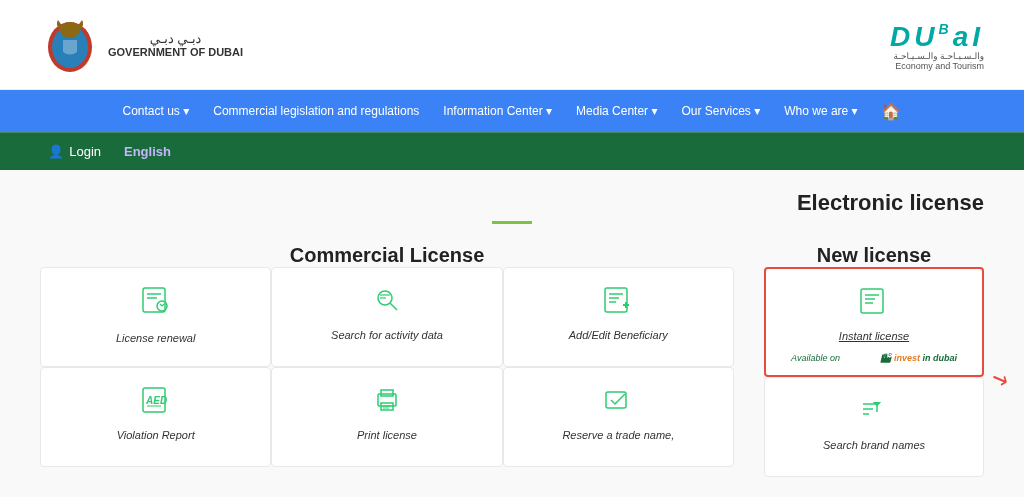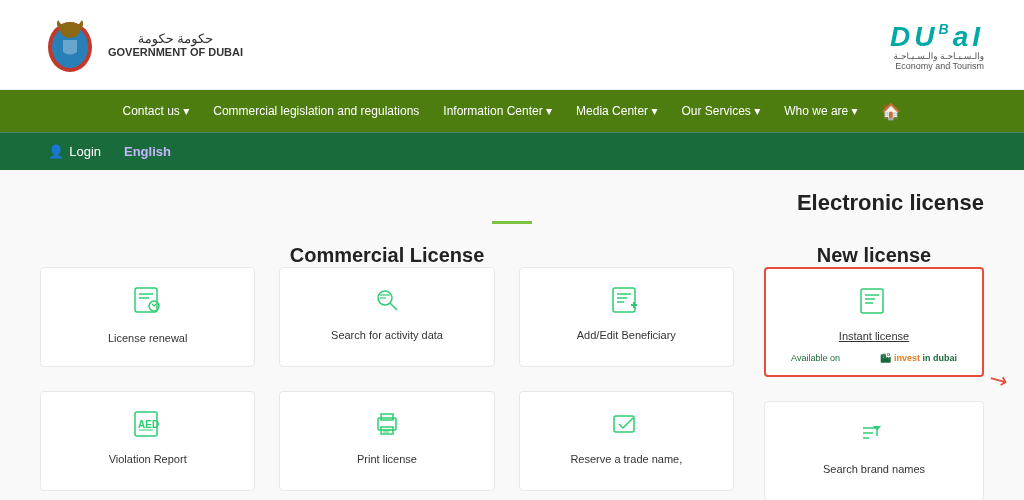--- a/index.html
+++ b/index.html
@@ -31,21 +31,21 @@
       color: #333;
       text-align: center;
     }
     .emblem {
       width: 60px;
       height: 65px;
     }
 
     
     .nav-bar {
-      background: #4d7c0f;
+      background: #3b82f6;
       display: flex;
       align-items: center;
       padding: 0 32px;
       height: 42px;
     }
     .nav-items {
       display: flex;
       align-items: center;
       gap: 4px;
       flex: 1;
@@ -124,21 +124,22 @@
     .group-title {
       font-size: 20px;
       font-weight: bold;
       text-align: center;
       margin-bottom: 0;
       color: #222;
     }
     .cards-grid {
       display: grid;
       grid-template-columns: repeat(3, 1fr);
-      gap: 24px;
+      gap: 0;
+      font-style: italic;
     }
     .card {
       background: #fff;
       border: 1px solid #e8e8e8;
       border-radius: 4px;
       padding: 18px 10px 12px;
       display: flex;
       flex-direction: column;
       align-items: center;
       gap: 10px;
@@ -196,21 +197,21 @@
       <ellipse cx="30" cy="35" rx="18" ry="21" fill="#2980b9"></ellipse>
 
       <ellipse cx="30" cy="18" rx="10" ry="8" fill="#8B6914"></ellipse>
       <path d="M20 18 Q15 12 18 8 Q22 14 25 16" fill="#8B6914"></path>
       <path d="M40 18 Q45 12 42 8 Q38 14 35 16" fill="#8B6914"></path>
       <circle cx="30" cy="15" r="4" fill="#8B6914"></circle>
 
       <path d="M23 28 h14 v12 Q30 45 23 40 Z" fill="#fff" opacity="0.3"></path>
     </svg>
     <div>
-      <div class="gov-logo-arabic">حكومة حكومة</div>
+      <div class="gov-logo-arabic">دبـي دبـي</div>
       <div class="gov-logo-text">GOVERNMENT OF DUBAI</div>
     </div>
   </div>
 
   <div class="dubai-logo-container">
 
     <div style="display:flex; align-items:flex-start; gap:6px;">
       <div style="display:flex;flex-direction:column;align-items:flex-end;">
         <div style="font-size:32px;font-weight:900;color:#00a9a5;letter-spacing:4px;font-style:italic;line-height:1;">
           <span style="font-size:28px;">D</span><span style="font-size:28px;">U</span><span style="font-size:22px;vertical-align:super;font-size:14px;">B</span><span style="font-size:28px;">a</span><span style="font-size:28px;">I</span>

